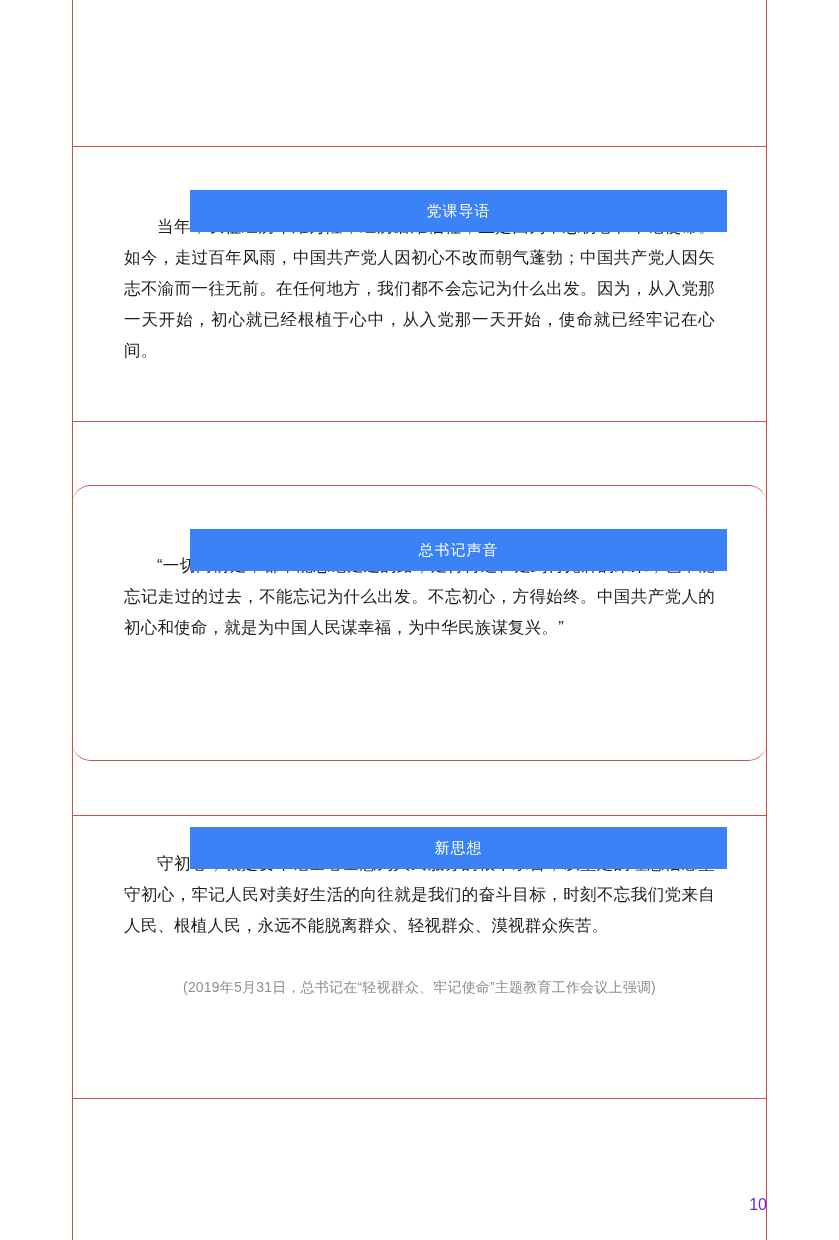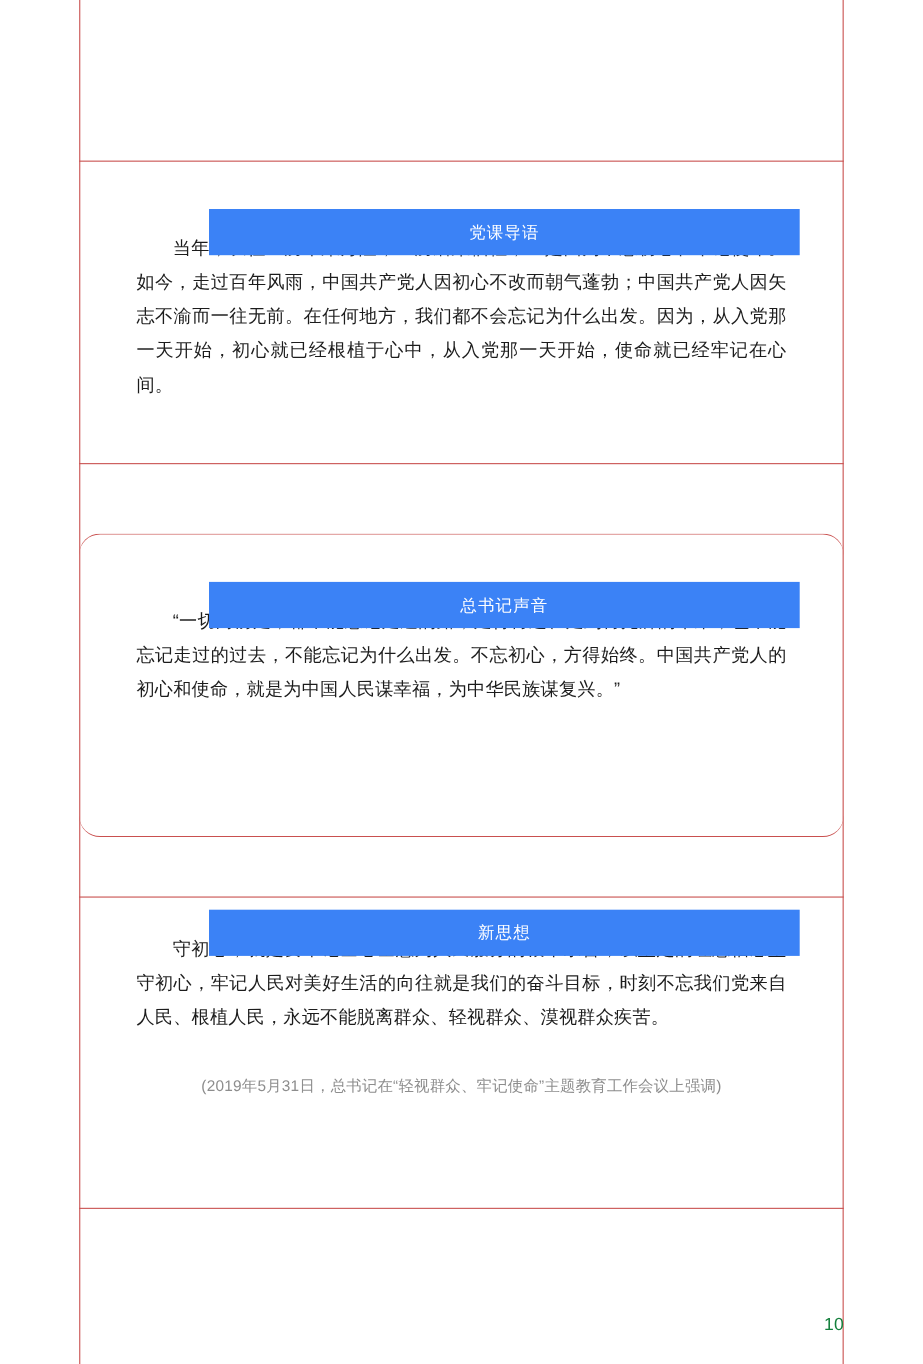--- a/index.html
+++ b/index.html
@@ -83,21 +83,21 @@
   #section-intro .body-text  { margin: 0 12px 0 12px; }
   #section-voice .body-text  { margin: 0 12px 0 12px; }
   #section-thought .body-text{ margin: 0 12px 0 12px; }
   #section-thought .attribution { margin-top: 38px; }
 
   .page-number {
     position: absolute;
     right: 72px;
     bottom: 26px;
     font-size: 16px;
-    color: #15803d;
+    color: #6d28d9;
   }
 </style>
 </head>
 <body>
 
 <div class="page">
 
   <div class="edge-rule left"></div>
   <div class="edge-rule right"></div>
 

